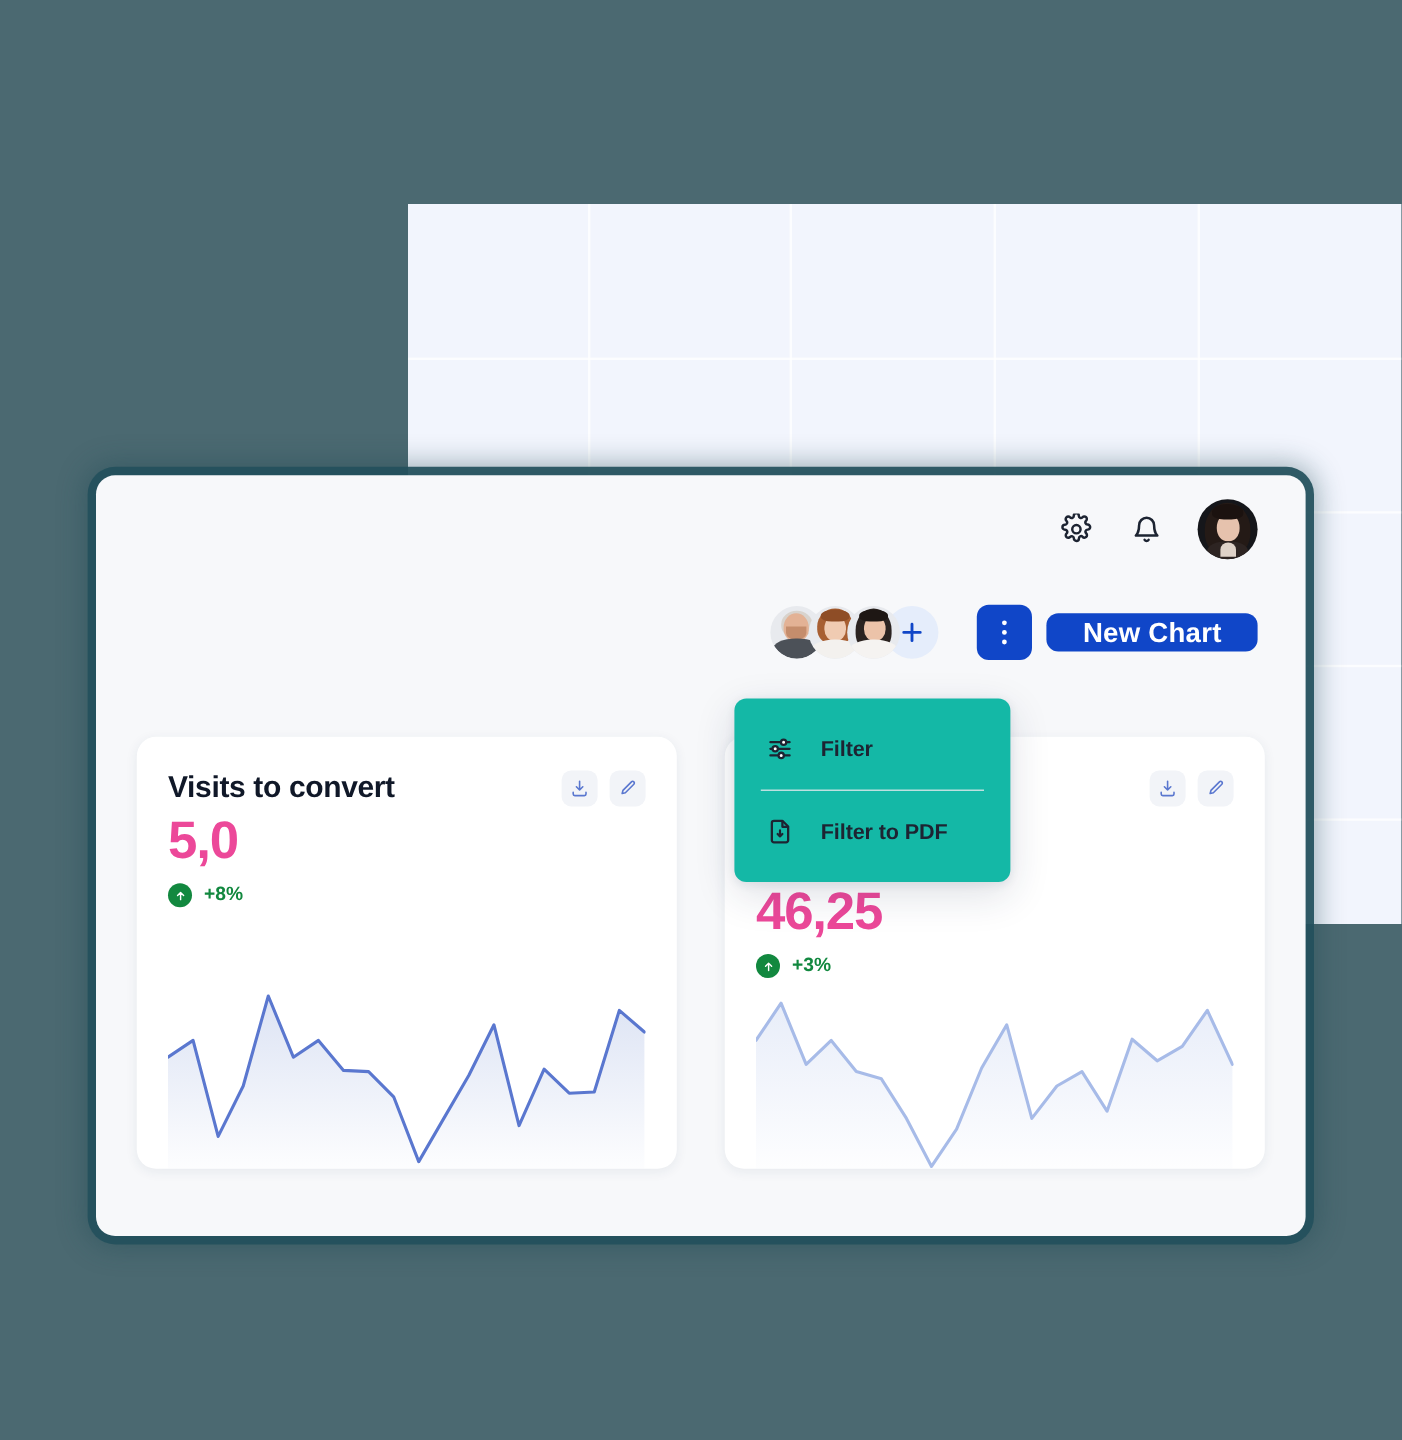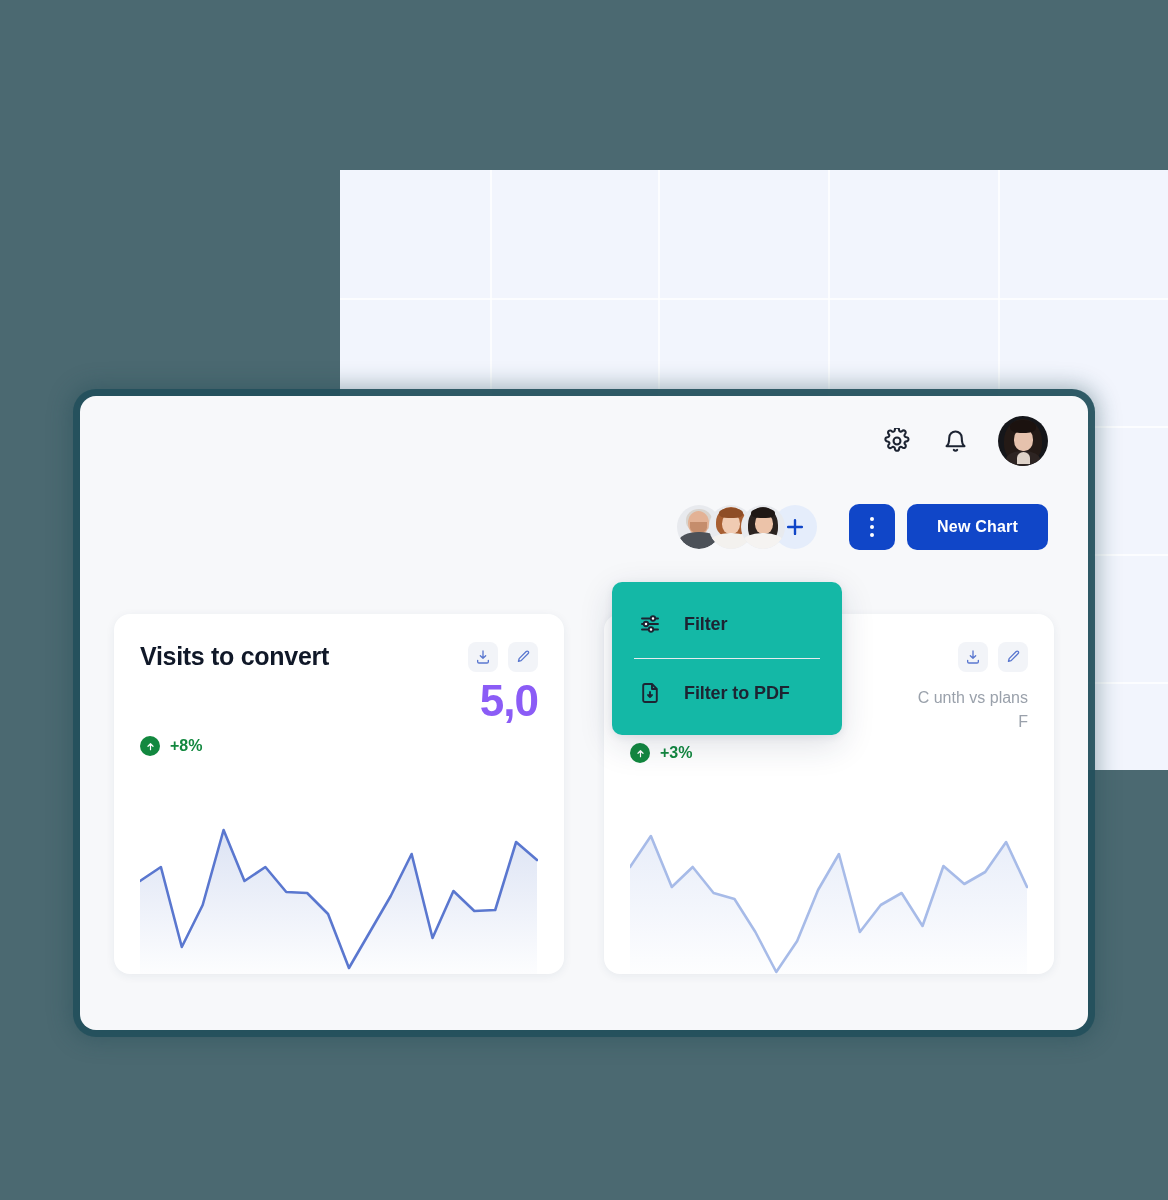--- a/index.html
+++ b/index.html
@@ -147,45 +147,44 @@
     cursor: pointer;
   }
   .kebab-btn i {
     width: 4px;
     height: 4px;
     border-radius: 50%;
     background: #ffffff;
     display: block;
   }
   .new-chart-btn {
-    height: 46px;
+    height: 32px;
     padding: 0 30px;
     border-radius: 10px;
     background: #1046c8;
     color: #ffffff;
-    font-size: 16px;
+    font-size: 23px;
     font-weight: bold;
     display: flex;
     align-items: center;
     justify-content: center;
     letter-spacing: .2px;
     cursor: pointer;
     border: none;
     font-family: "Liberation Sans", sans-serif;
   }
 
   
   .cards {
     position: absolute;
     left: 34px;
     top: 218px;
     right: 34px;
     display: flex;
     gap: 40px;
-    text-align: right;
   }
   .card {
     flex: 1;
     background: #ffffff;
     border-radius: 16px;
     box-shadow: 0 2px 10px rgba(32,50,90,.07);
     padding: 28px 26px 0 26px;
     height: 360px;
     box-sizing: border-box;
     position: relative;
@@ -220,21 +219,21 @@
     margin-top: 17px;
   }
   .card-sub2 {
     font-size: 16px;
     color: #9aa1ab;
     margin-top: 6px;
   }
   .card-value {
     font-size: 44px;
     font-weight: bold;
-    color: #8b5cf6;
+    color: #ec4899;
     letter-spacing: -1px;
     margin-top: 6px;
     line-height: 1.05;
   }
   .delta {
     display: flex;
     align-items: center;
     gap: 10px;
     margin-top: 12px;
   }
@@ -441,20 +440,21 @@
           <div class="tool-btn">
             <svg width="16" height="16" viewBox="0 0 24 24" fill="none">
               <path d="M16.8 3.8a2.1 2.1 0 0 1 3 3L9.2 17.4l-4 1 1-4L16.8 3.8z" stroke="#5a77cf" stroke-width="2" stroke-linecap="round" stroke-linejoin="round"></path>
             </svg>
           </div>
         </div>
       </div>
 
       <div class="card-sub">C                                 unth vs plans</div>
       <div class="card-sub2">F</div>
+      <div class="card-value">46,25</div>
       <div class="delta">
         <span class="delta-badge">
           <svg width="11" height="11" viewBox="0 0 24 24">
             <path d="M12 19V6m0 0-5.5 5.5M12 6l5.5 5.5" stroke="#ffffff" stroke-width="2.6" stroke-linecap="round" stroke-linejoin="round" fill="none"></path>
           </svg>
         </span>
         <span class="delta-text">+3%</span>
       </div>
 
       <div class="spark">

